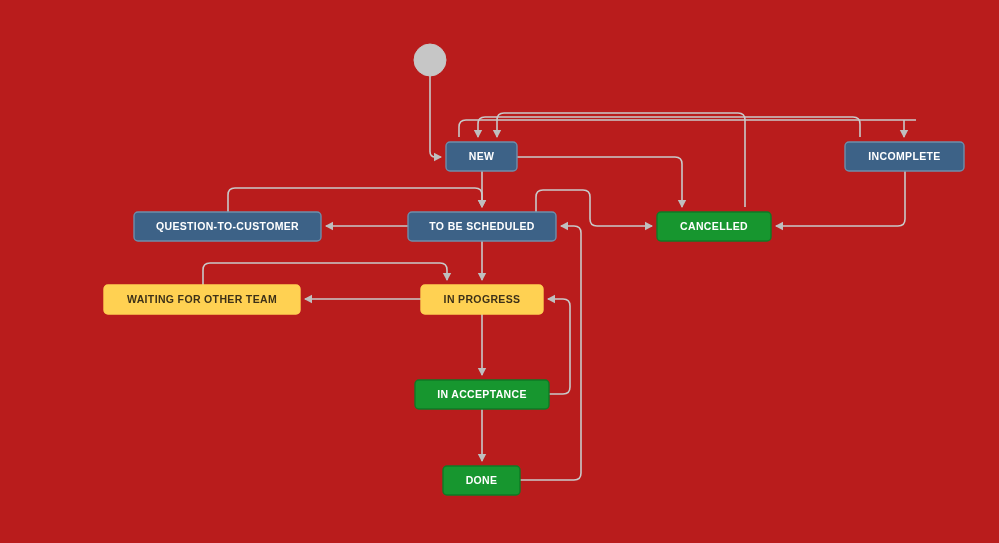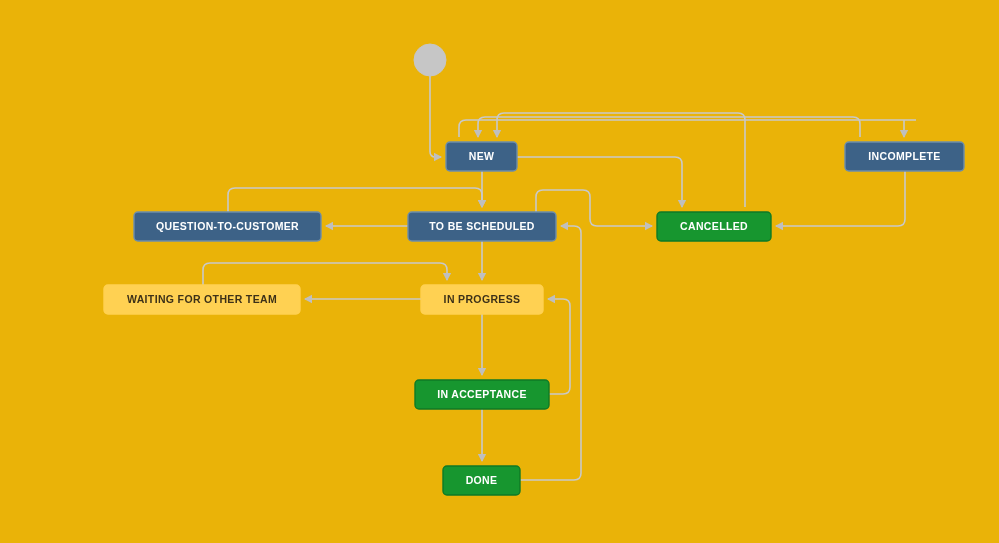--- a/index.html
+++ b/index.html
@@ -10,21 +10,21 @@
   body {
     width: 999px;
     height: 543px;
     overflow: hidden;
     font-family: "Liberation Sans", sans-serif;
   }
   #diagram-canvas {
     position: relative;
     width: 999px;
     height: 543px;
-    background: #eab308;
+    background: #b91c1c;
   }
   svg#flow {
     position: absolute;
     left: 0;
     top: 0;
     width: 999px;
     height: 543px;
     display: block;
   }
   .edge-path {

